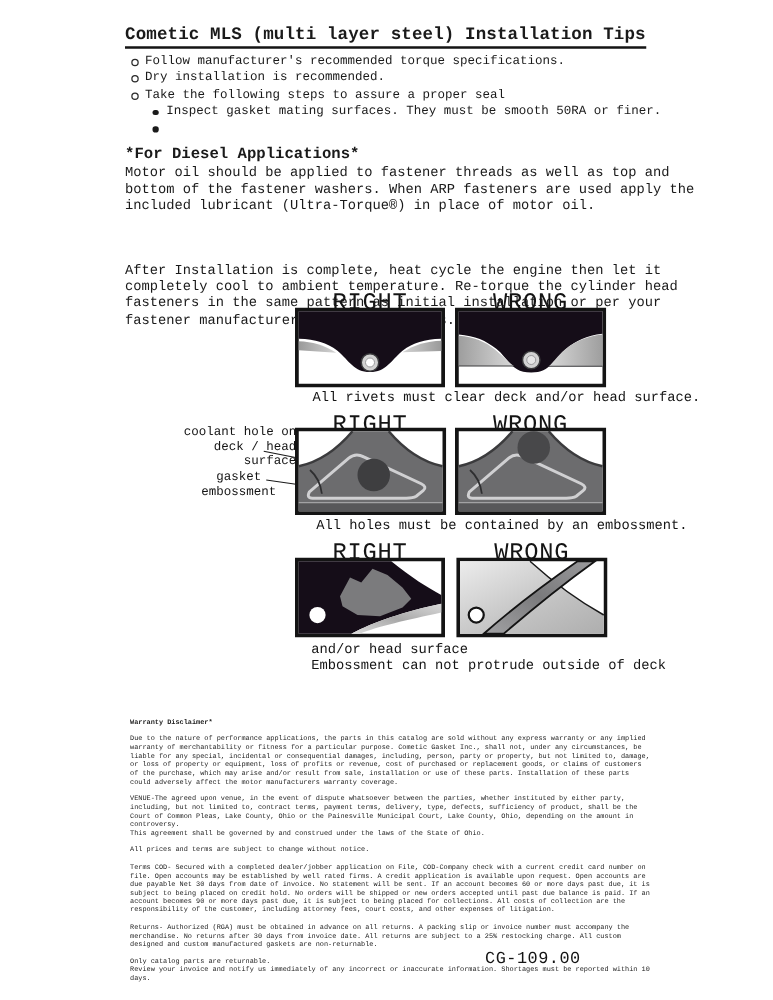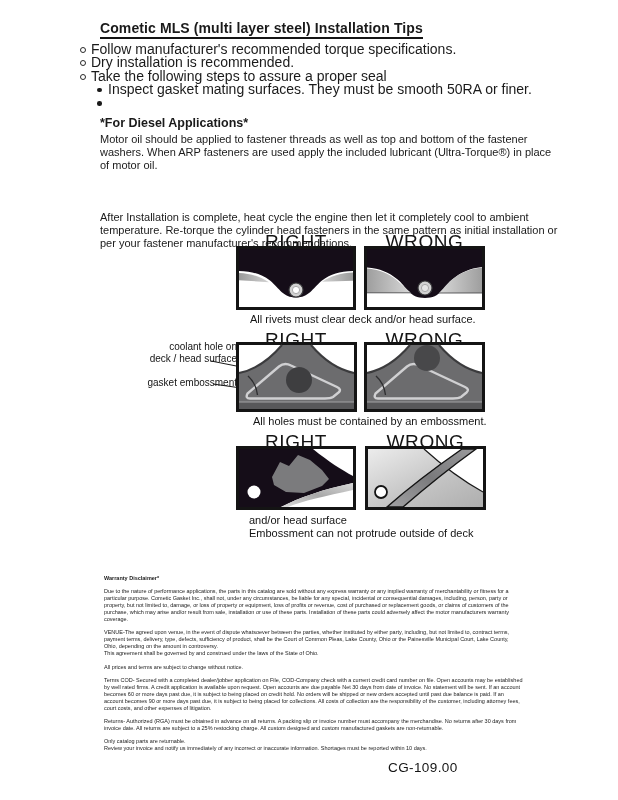--- a/index.html
+++ b/index.html
@@ -1,25 +1,25 @@
 <!DOCTYPE html>
 <html><head>
 <meta charset="utf-8">
 <style>
   html,body { margin:0; padding:0; background:#ffffff; }
   .page {
     position:relative; width:618px; height:800px; background:#ffffff;
     font-family:"Liberation Sans", sans-serif; color:#1a1a1a; overflow:hidden;
   }
-  .abs { position:absolute; }
+  .abs { position:absolute;font-family:Liberation Mono, monospace; }
   .title {
     left:100px; top:20px; font-size:14px; font-weight:bold;
     border-bottom:2px solid #141414; padding-bottom:1px; letter-spacing:0.1px;
   }
-  .bullets { left:79px; top:43px; width:510px; font-size:14px; line-height:13.4px; }
+  .bullets { left:104px; top:43px; width:510px; font-size:10px; line-height:13.4px; }
   .b-row { position:relative; padding-left:12px; }
   .b-row.sub { margin-left:17px; }
   .o-dot {
     position:absolute; left:1px; top:4px; width:4px; height:4px;
     border:1px solid #2a2a2a; border-radius:50%;
   }
   .f-dot {
     position:absolute; left:1px; top:4.5px; width:4.5px; height:4.5px;
     background:#1a1a1a; border-radius:50%;
   }
@@ -101,21 +101,21 @@
 
   <div class="abs fig-caption" style="left:237px; top:313px;">All rivets must clear deck and/or head surface.</div>
 
   <div class="abs fig-label" style="left:236px; top:329px; width:120px;">RIGHT</div>
   <div class="abs fig-label" style="left:364px; top:329px; width:121px;">WRONG</div>
 
   <div class="abs side-label" style="left:120px; top:341px; width:90px;">
     <div>coolant hole on</div>
     <div>deck / head surface</div>
   </div>
-  <div class="abs side-label" style="left:118px; top:377px; width:92px;">gasket embossment</div>
+  <div class="abs side-label" style="left:118px; top:377px; width:92px;text-align:center;">gasket embossment</div>
 
   <div class="abs" style="left:209px; top:356px;">
     <svg width="95" height="42" viewBox="0 0 95 42">
       <path d="M2,5 L83,21" stroke="#1a1a1a" stroke-width="1" fill="none"></path>
       <path d="M4,28 L53,35" stroke="#1a1a1a" stroke-width="1" fill="none"></path>
     </svg>
   </div>
 
   <div class="abs" style="left:236px; top:342px;">
     <svg width="121" height="70" viewBox="0 0 121 70">

